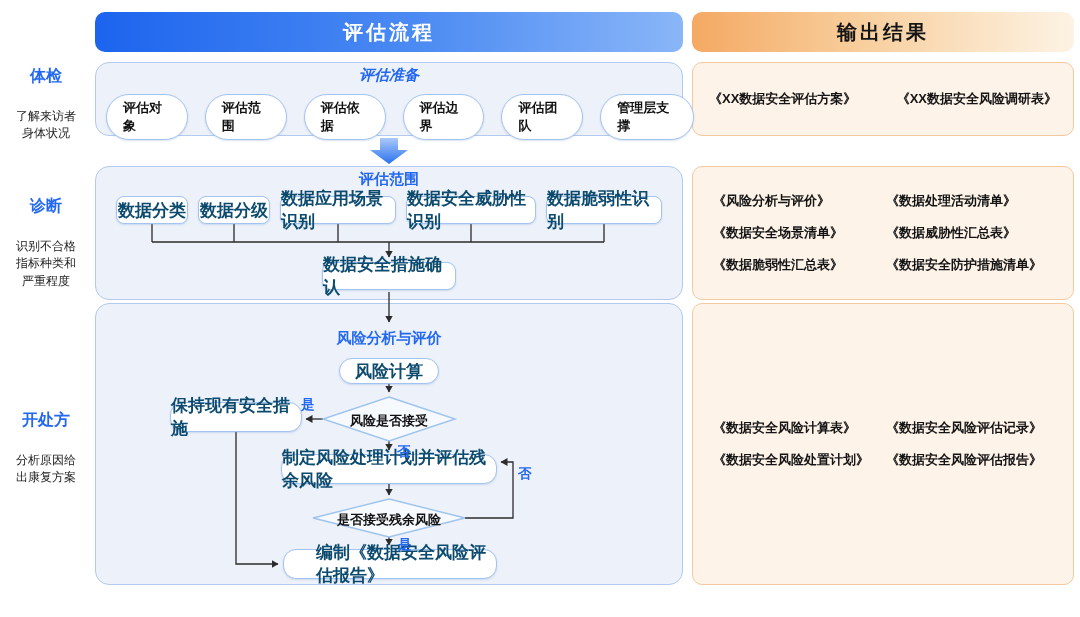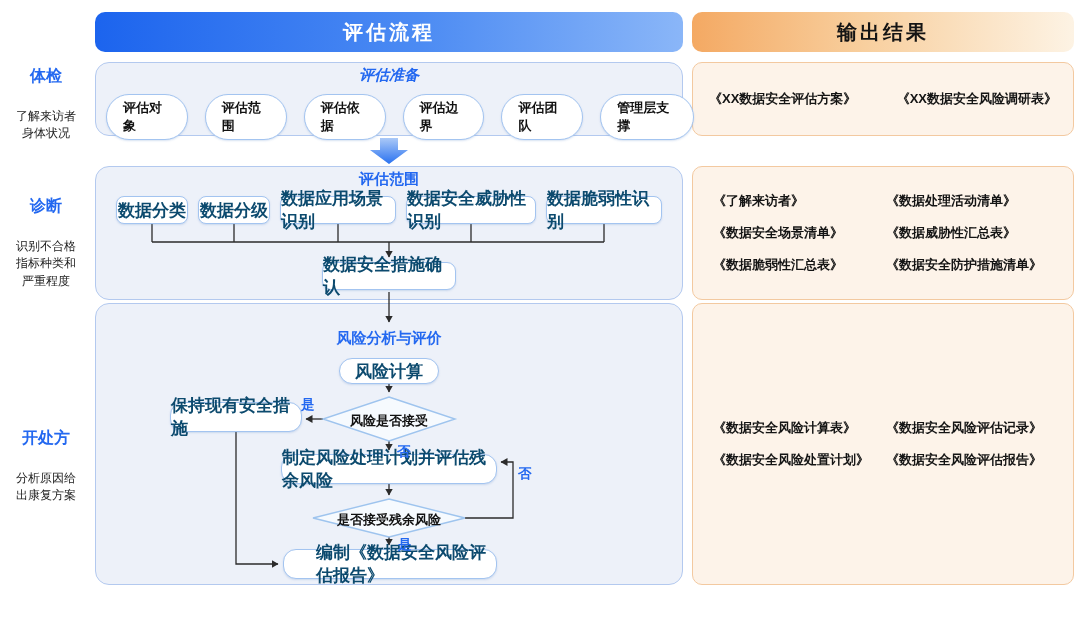--- a/index.html
+++ b/index.html
@@ -62,21 +62,21 @@
     <div class="stage-title">体检</div>
     <div class="stage-desc">了解来访者
 身体状况</div>
   </div>
   <div class="stage" style="top:196px;">
     <div class="stage-title">诊断</div>
     <div class="stage-desc">识别不合格
 指标种类和
 严重程度</div>
   </div>
-  <div class="stage" style="top:428px;">
+  <div class="stage" style="top:410px;">
     <div class="stage-title">开处方</div>
     <div class="stage-desc">分析原因给
 出康复方案</div>
   </div>
 
   <div class="panel panel-blue" style="left:95px;top:62px;width:588px;height:74px;"></div>
   <div class="panel panel-blue" style="left:95px;top:166px;width:588px;height:134px;"></div>
   <div class="panel panel-blue" style="left:95px;top:303px;width:588px;height:282px;"></div>
   <div class="panel panel-orange" style="left:692px;top:62px;width:382px;height:74px;"></div>
   <div class="panel panel-orange" style="left:692px;top:166px;width:382px;height:134px;"></div>
@@ -142,21 +142,21 @@
   <span class="yn" style="left:397px;top:443px;">否</span>
   <span class="yn" style="left:518px;top:465px;">否</span>
   <span class="yn" style="left:398px;top:536px;">是</span>
 
   <div class="docs1">
     <span class="doc">《XX数据安全评估方案》</span>
     <span class="doc">《XX数据安全风险调研表》</span>
   </div>
 
   <div class="docsgrid" style="top:166px;height:134px;">
-    <span class="doc">《了解来访者》</span>
+    <span class="doc">《风险分析与评价》</span>
     <span class="doc">《数据处理活动清单》</span>
     <span class="doc">《数据安全场景清单》</span>
     <span class="doc">《数据威胁性汇总表》</span>
     <span class="doc">《数据脆弱性汇总表》</span>
     <span class="doc">《数据安全防护措施清单》</span>
   </div>
 
   <div class="docsgrid" style="top:303px;height:282px;">
     <span class="doc">《数据安全风险计算表》</span>
     <span class="doc">《数据安全风险评估记录》</span>

